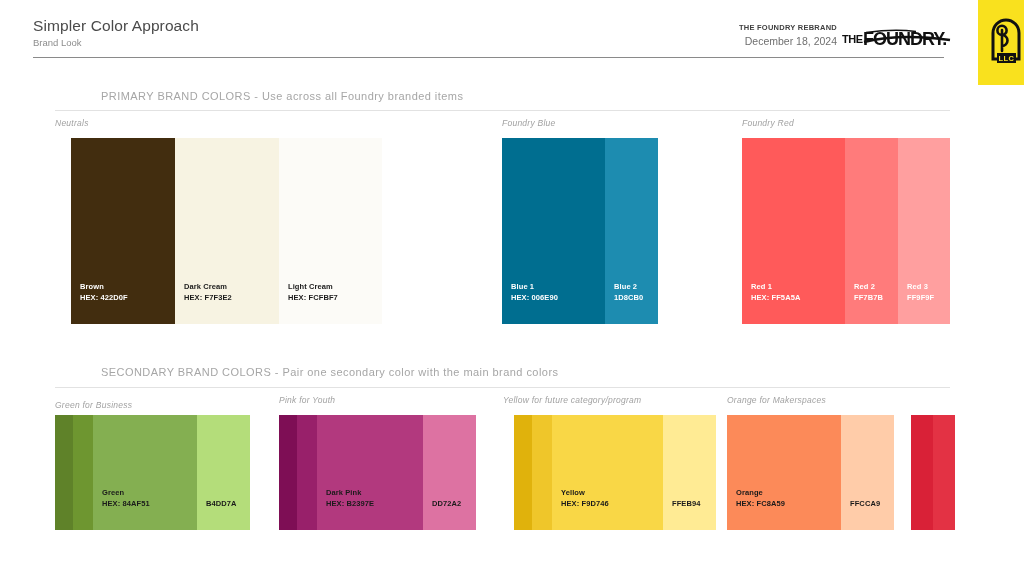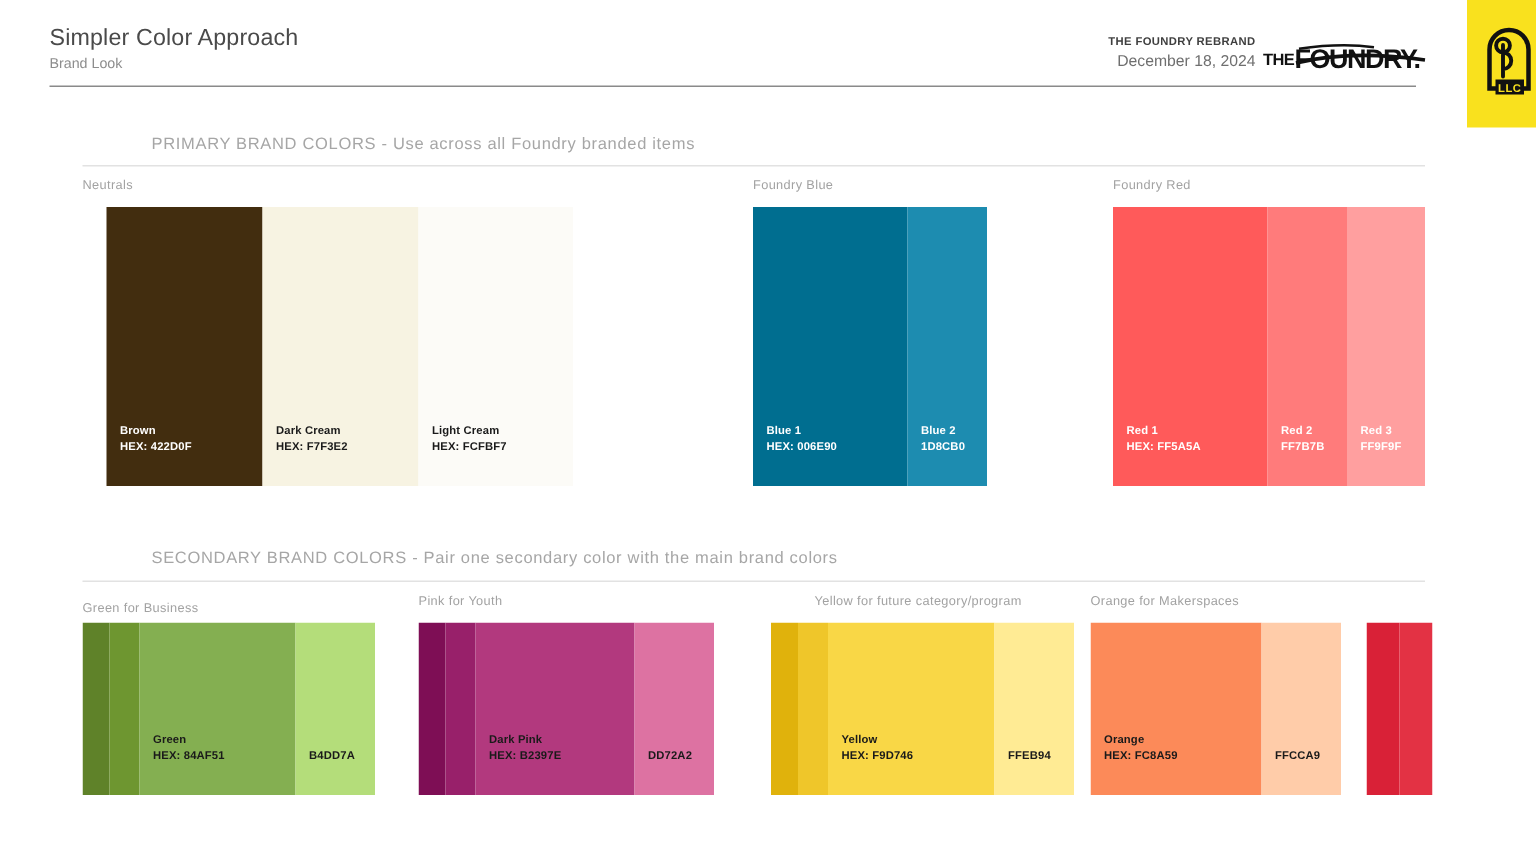--- a/index.html
+++ b/index.html
@@ -114,20 +114,21 @@
     width: 895px;
     height: 1px;
     background: #e2e2e2;
   }
   .group-label {
     position: absolute;
     font-size: 8.5px;
     color: #a2a2a2;
     letter-spacing: 0.25px;
     white-space: nowrap;
+    font-style: italic;
   }
 
   
   .swatch-group {
     position: absolute;
     display: flex;
     overflow: hidden;
   }
   .band {
     position: relative;
@@ -271,21 +272,21 @@
           <span class="cap-hex">HEX: B2397E</span>
         </div>
       </div>
       <div class="band" style="width: 53px; background: rgb(221, 114, 162);">
         <div class="band-caption" style="color: rgb(26, 26, 26);">
           <span class="cap-name"></span>
           <span class="cap-hex">DD72A2</span>
         </div>
       </div>
     </div>
-    <div class="group-label" style="top: 395px; left: 503px; margin-left: 40px;">Yellow for future category/program</div>
+    <div class="group-label" style="top: 395px; left: 503px;">Yellow for future category/program</div>
     <div class="swatch-group" style="top: 415px; left: 514px; width: 202px; height: 115px;">
       <div class="band" style="width: 18px; background: rgb(224, 178, 12);"></div>
       <div class="band" style="width: 20px; background: rgb(239, 198, 42);"></div>
       <div class="band" style="width: 111px; background: rgb(249, 215, 70);">
         <div class="band-caption" style="color: rgb(26, 26, 26);">
           <span class="cap-name">Yellow</span>
           <span class="cap-hex">HEX: F9D746</span>
         </div>
       </div>
       <div class="band" style="width: 53px; background: rgb(255, 235, 148);">

